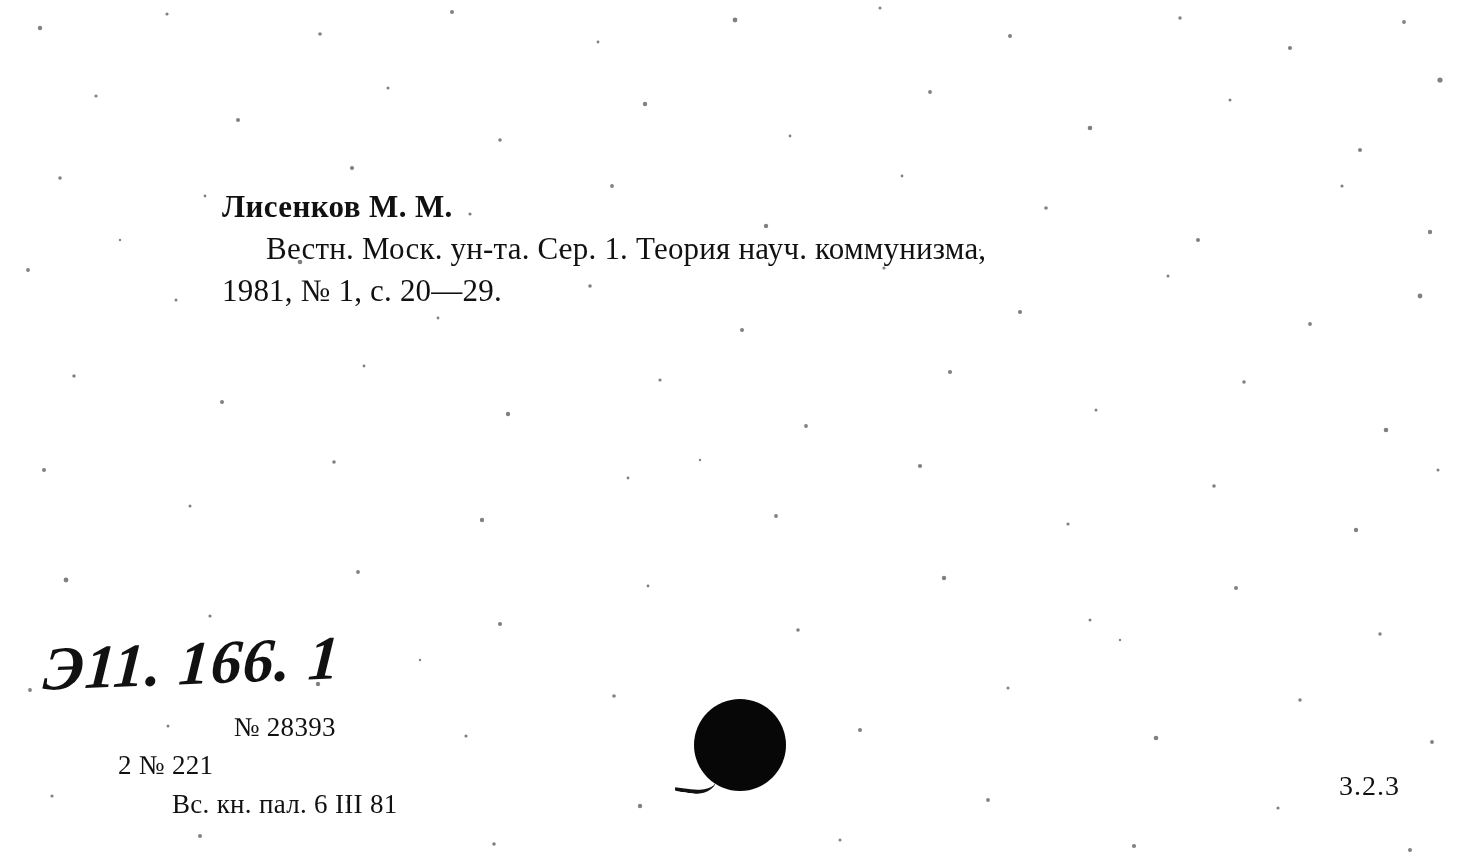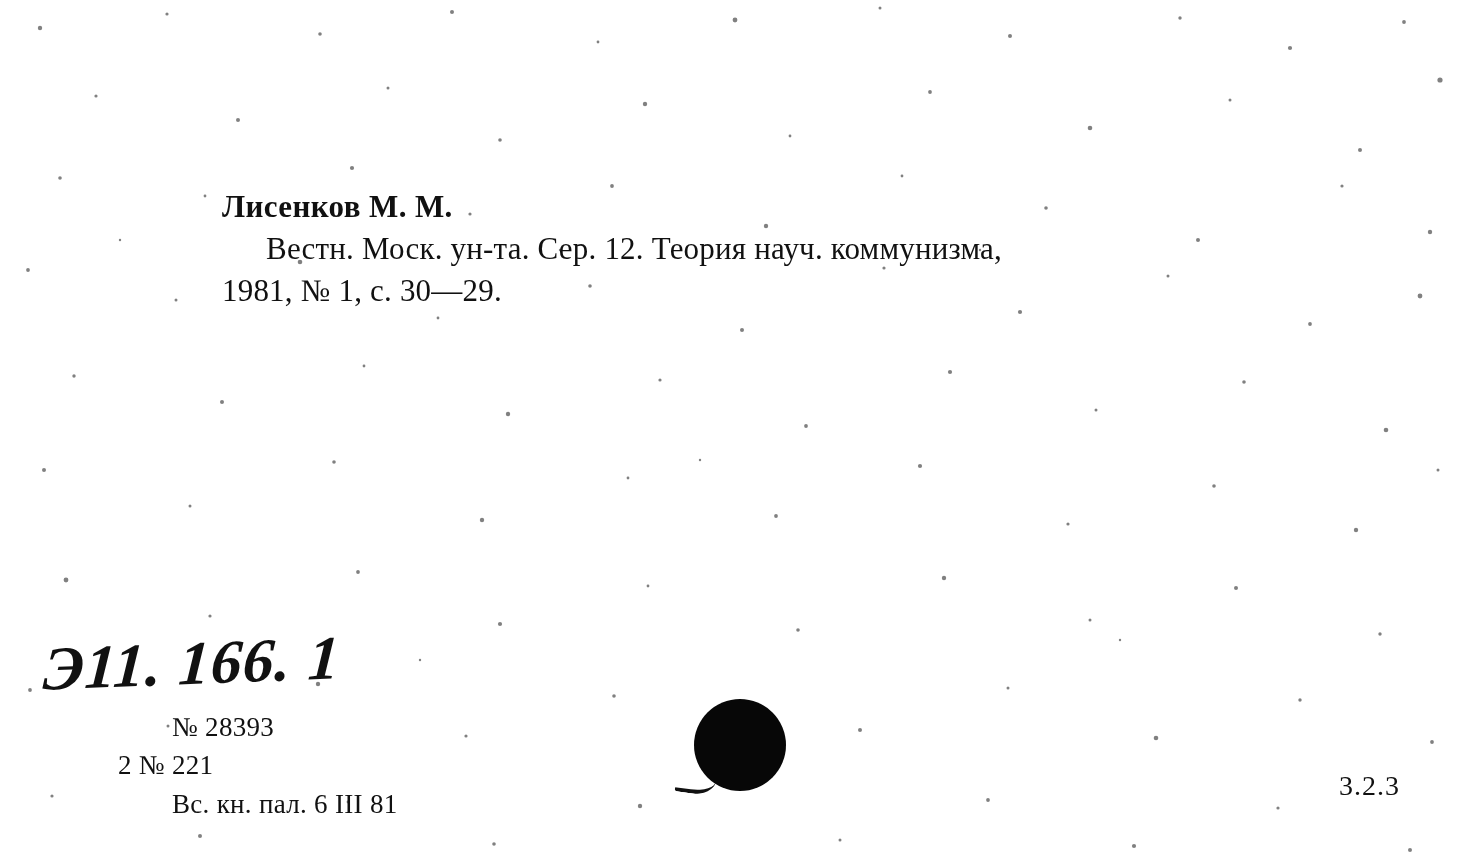--- a/index.html
+++ b/index.html
@@ -68,21 +68,21 @@
   }
 
   .acc-block {
     position: absolute;
     left: 118px;
     top: 708px;
     font-size: 27px;
     line-height: 1.42;
     letter-spacing: 0.3px;
   }
-  .acc-num { padding-left: 54px; }
+  .acc-num { padding-left: 54px; text-align: center; }
   .acc-copies { padding-left: 0px; }
   .acc-stamp { padding-left: 54px; white-space: nowrap; }
 
   .punch-hole {
     position: absolute;
     left: 694px;
     top: 699px;
     width: 92px;
     height: 92px;
     background: #070707;
@@ -214,22 +214,22 @@
         <circle cx="560" cy="250" r="1.2"></circle>
         <circle cx="980" cy="250" r="1.2"></circle>
       <circle cx="700" cy="460" r="1.2"></circle>
         <circle cx="1120" cy="640" r="1.2"></circle>
         <circle cx="420" cy="660" r="1.2"></circle>
     </g>
   </svg>
 
   <div class="bib">
     <div class="bib-author">Лисенков М. М.</div>
-    <div class="bib-source">Вестн. Моск. ун-та. Сер. 12. Теория науч. коммунизма,</div>
-    <div class="bib-issue">1981, № 1, с. 30—29.</div>
+    <div class="bib-source">Вестн. Моск. ун-та. Сер. 1. Теория науч. коммунизма,</div>
+    <div class="bib-issue">1981, № 1, с. 20—29.</div>
   </div>
 
   <div class="shelfmark">Э11. 166. 1</div>
 
   <div class="acc-block">
     <div class="acc-num">№ 28393</div>
     <div class="acc-copies">2 № 221</div>
     <div class="acc-stamp">Вс. кн. пал. 6 III 81</div>
   </div>
 

